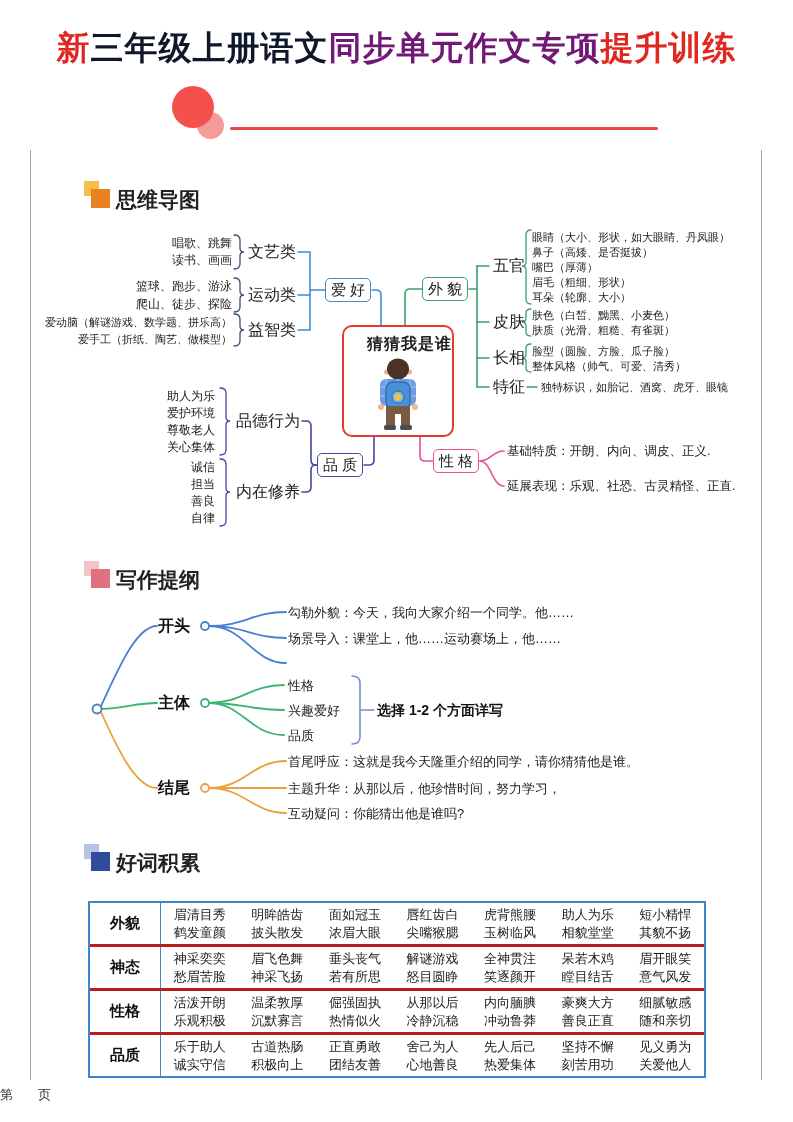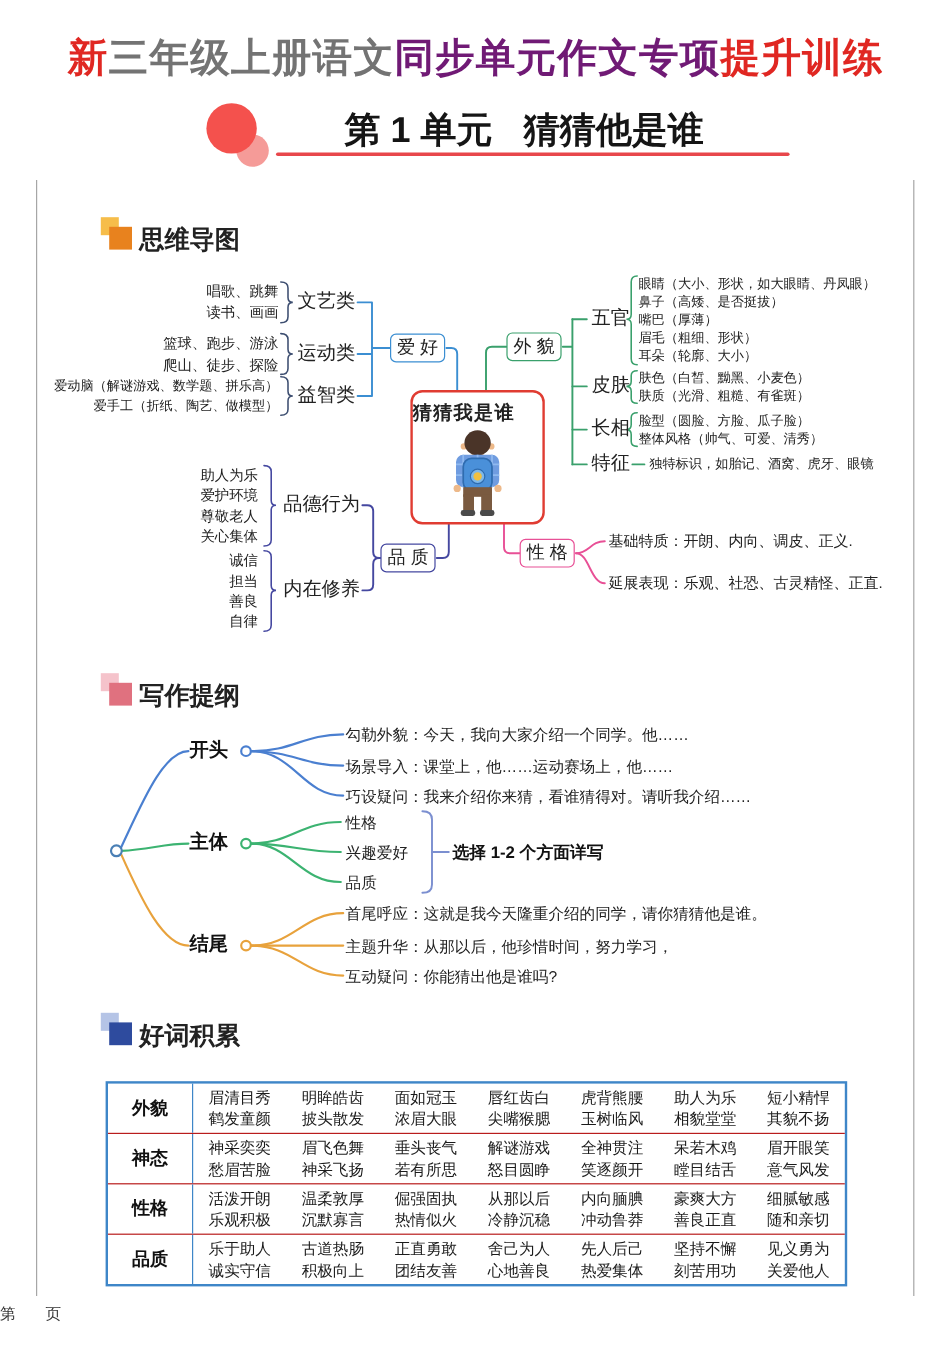--- a/index.html
+++ b/index.html
@@ -1,21 +1,21 @@
 <!DOCTYPE html>
 <html><head>
 <meta charset="utf-8">
 <style>
   html,body{margin:0;padding:0;background:#fff;}
   .page{position:relative;width:793px;height:1122px;background:#fff;overflow:hidden;
         font-family:"Liberation Sans","DejaVu Sans",sans-serif;color:#1a1a1a;}
   
   .main-title{position:absolute;top:26px;left:0;width:100%;text-align:center;
               font-size:33px;font-weight:900;letter-spacing:1px;white-space:nowrap;}
-  .t-red{color:#e02722}.t-blue{color:#701a75}.t-black{color:#737373}
+  .t-red{color:#e02722}.t-blue{color:#701a75}.t-black{color:#0f172a}
   .circ{position:absolute;border-radius:50%;}
   .unit-row{position:absolute;top:88px;left:287px;display:flex;gap:26px;
             font-size:30px;font-weight:800;color:#151515;white-space:nowrap;}
   .unit-underline{position:absolute;left:230px;top:127px;width:428px;height:3px;
                   background:#e8474b;border-radius:2px;}
   
   .sq{position:absolute;}
   .sec-head{position:absolute;left:116px;font-size:21px;font-weight:800;color:#222;white-space:nowrap;}
   
   .mindmap{position:absolute;left:0;top:225px;width:793px;height:312px;}
@@ -23,33 +23,33 @@
   .mm-item{position:absolute;font-size:12px;line-height:16px;color:#222;white-space:nowrap;}
   .mm-item.sm{font-size:11px;line-height:14px;}
   .rgt{text-align:right;}
   .mm-cat{position:absolute;font-size:16px;line-height:18px;color:#222;white-space:nowrap;}
   .mm-box{position:absolute;width:44px;height:22px;border:1.6px solid;border-radius:5px;
           background:#fff;font-size:15px;line-height:22px;text-align:center;color:#222;white-space:nowrap;}
   .bd-blue{border-color:#3b8ed2}.bd-green{border-color:#3aa06c}
   .bd-navy{border-color:#4548a0}.bd-pink{border-color:#e85096}
   .center-box{position:absolute;left:342px;top:100px;width:108px;height:108px;
               border:2.5px solid #e03c32;border-radius:10px;background:#fff;}
-  .center-label{margin-top:7px;text-align:left;font-size:16px;font-weight:600;
+  .center-label{margin-top:7px;text-align:right;font-size:16px;font-weight:600;
                 letter-spacing:1px;color:#222;}
   .boy{display:block;margin:2px auto 0;}
   .mm-pline{position:absolute;font-size:12.5px;line-height:15px;color:#222;white-space:nowrap;}
   
   .outline{position:absolute;left:0;top:595px;width:793px;height:240px;}
   .ol-label{position:absolute;width:40px;font-size:16px;line-height:18px;font-weight:700;color:#111;white-space:nowrap;}
   .ol-item{position:absolute;font-size:13px;line-height:15px;color:#222;white-space:nowrap;}
   .ol-note{position:absolute;font-size:14px;line-height:16px;font-weight:700;color:#111;white-space:nowrap;}
   
   .wtable{position:absolute;left:88px;top:901px;width:618px;border:2px solid #3e86c8;
           box-sizing:border-box;background:#fff;}
-  .trow{display:flex;height:41px;border-bottom:1px solid #b91c1c;}
+  .trow{display:flex;height:41px;border-bottom:3px solid #b91c1c;}
   .trow:last-child{border-bottom:none;}
   .thead{width:70px;flex:none;border-right:1px solid #3e86c8;display:flex;align-items:center;
          justify-content:center;font-size:15px;font-weight:700;color:#111;}
   .tcells{flex:1;display:flex;}
   .wcell{flex:1;display:flex;flex-direction:column;align-items:center;justify-content:center;
          font-size:13px;line-height:18px;color:#1b1b1b;white-space:nowrap;}
   
   .footer{position:absolute;top:1086px;left:0;width:100%;text-align:left;
           font-size:13px;color:#333;letter-spacing:6px;}
   .side-line{position:absolute;top:150px;height:930px;width:1px;background:#a6a6a6;}
@@ -59,24 +59,20 @@
 
 <div class="page">
 
   <div class="side-line" style="left:30px"></div>
   <div class="side-line" style="left:761px"></div>
 
   <div class="main-title"><span class="t-red">新</span><span class="t-black">三年级上册语文</span><span class="t-blue">同步单元作文专项</span><span class="t-red">提升训练</span></div>
 
   <div class="circ" style="left:197px;top:112px;width:27px;height:27px;background:#f59b98"></div>
   <div class="circ" style="left:172px;top:86px;width:42px;height:42px;background:#f4514d"></div>
-  <div class="unit-row">
-      <span>第 1 单元</span>
-      <span>猜猜他是谁</span>
-    </div>
   <div class="unit-underline"></div>
 
   <div class="sq" style="left:84px;top:181px;width:15px;height:15px;background:#f6bd4a"></div>
   <div class="sq" style="left:91px;top:189px;width:19px;height:19px;background:#e8821e"></div>
   <div class="sec-head" style="top:186px">思维导图</div>
 
   <div class="mindmap">
     <svg class="mm-svg" width="793" height="312">
       <g stroke="#3b8ed2" stroke-width="1.6" fill="none" stroke-linecap="round">
         <path d="M298,27 H310 M298,70 H310 M298,105 H310 M310,27 V105 M310,65 H325"></path>
@@ -207,21 +203,20 @@
         <path d="M209,193 C245,193 252,218 286,218"></path>
       </g>
       <circle cx="97" cy="114" r="4.5" fill="#fff" stroke="#4a7fb5" stroke-width="1.8"></circle>
       <circle cx="205" cy="31" r="4" fill="#fff" stroke="#4a7fd0" stroke-width="1.8"></circle>
       <circle cx="205" cy="108" r="4" fill="#fff" stroke="#3cb371" stroke-width="1.8"></circle>
       <circle cx="205" cy="193" r="4" fill="#fff" stroke="#e8a23c" stroke-width="1.8"></circle>
     </svg>
     <div class="ol-label" style="left:158px;top:22px">开头</div>
     <div class="ol-item" style="left:288px;top:10px">勾勒外貌：今天，我向大家介绍一个同学。他……</div>
     <div class="ol-item" style="left:288px;top:36px">场景导入：课堂上，他……运动赛场上，他……</div>
-    <div class="ol-item" style="left:288px;top:61px">巧设疑问：我来介绍你来猜，看谁猜得对。请听我介绍……</div>
     <div class="ol-label" style="left:158px;top:99px">主体</div>
     <div class="ol-item" style="left:288px;top:83px">性格</div>
     <div class="ol-item" style="left:288px;top:108px">兴趣爱好</div>
     <div class="ol-item" style="left:288px;top:133px">品质</div>
     <div class="ol-note" style="left:377px;top:107px">选择 1-2 个方面详写</div>
     <div class="ol-label" style="left:158px;top:184px">结尾</div>
     <div class="ol-item" style="left:288px;top:186px">主题升华：从那以后，他珍惜时间，努力学习，</div>
     <div class="ol-item" style="left:288px;top:159px">首尾呼应：这就是我今天隆重介绍的同学，请你猜猜他是谁。</div>
     <div class="ol-item" style="left:288px;top:211px">互动疑问：你能猜出他是谁吗?</div>
   </div>

